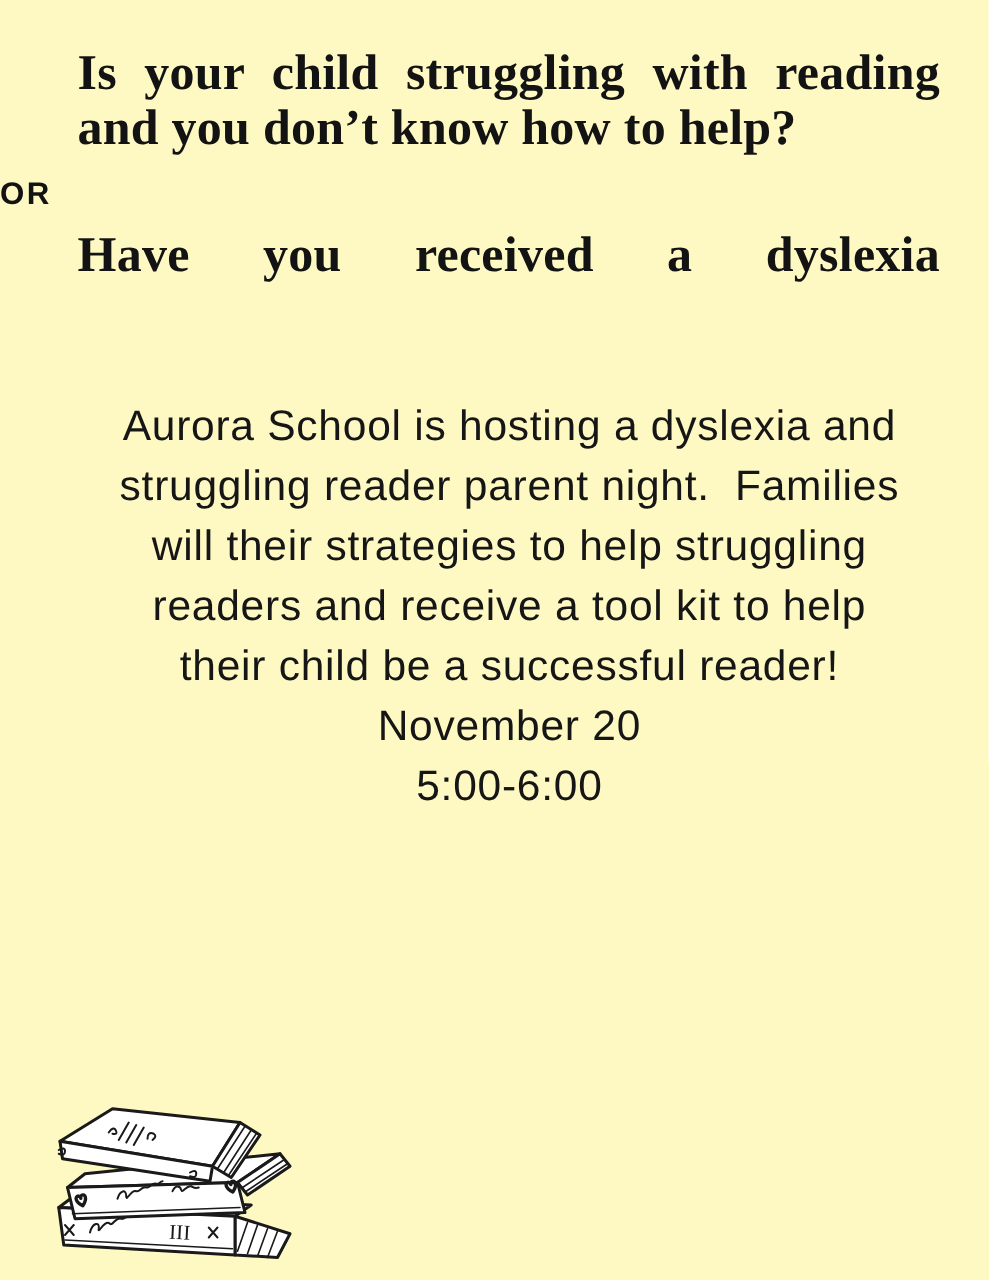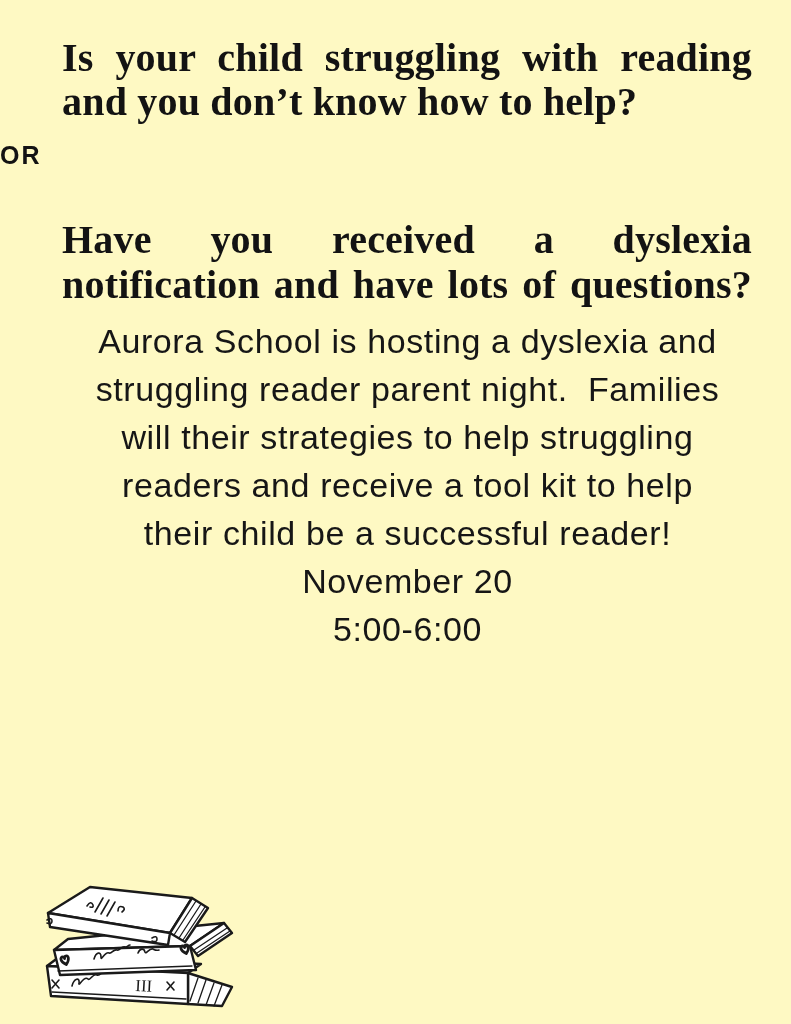--- a/index.html
+++ b/index.html
@@ -22,21 +22,21 @@
     left: 62px;
     width: 690px;
     font-family: "Liberation Serif", serif;
     font-weight: 700;
     font-size: 40px;
     line-height: 44px;
     color: #131313;
     letter-spacing: 0.2px;
   }
   #headline-1 { top: 36px; }
-  #headline-2 { top: 181px; line-height: 45px; margin-top: 36px; }
+  #headline-2 { top: 181px; line-height: 45px; }
   .justify-full {
     text-align: justify;
     text-align-last: justify;
   }
   
   #or-row {
     position: absolute;
     top: 140px;
     left: 0;
     width: 740px;
@@ -84,21 +84,20 @@
 
   <div class="headline" id="headline-1">
     <div class="justify-full">Is your child struggling with reading</div>
     <div>and you don’t know how to help?</div>
   </div>
 
   <div id="or-row">OR</div>
 
   <div class="headline" id="headline-2">
     <div class="justify-full">Have you received a dyslexia</div>
-    <div class="justify-full">notification and have lots of questions?</div>
   </div>
 
   <div class="body-block" id="details">
     <div class="line">Aurora School is hosting a dyslexia and</div>
     <div class="line">struggling reader parent night.  Families</div>
     <div class="line">will their strategies to help struggling</div>
     <div class="line">readers and receive a tool kit to help</div>
     <div class="line">their child be a successful reader!</div>
     <div class="line">November 20</div>
     <div class="line">5:00-6:00</div>

